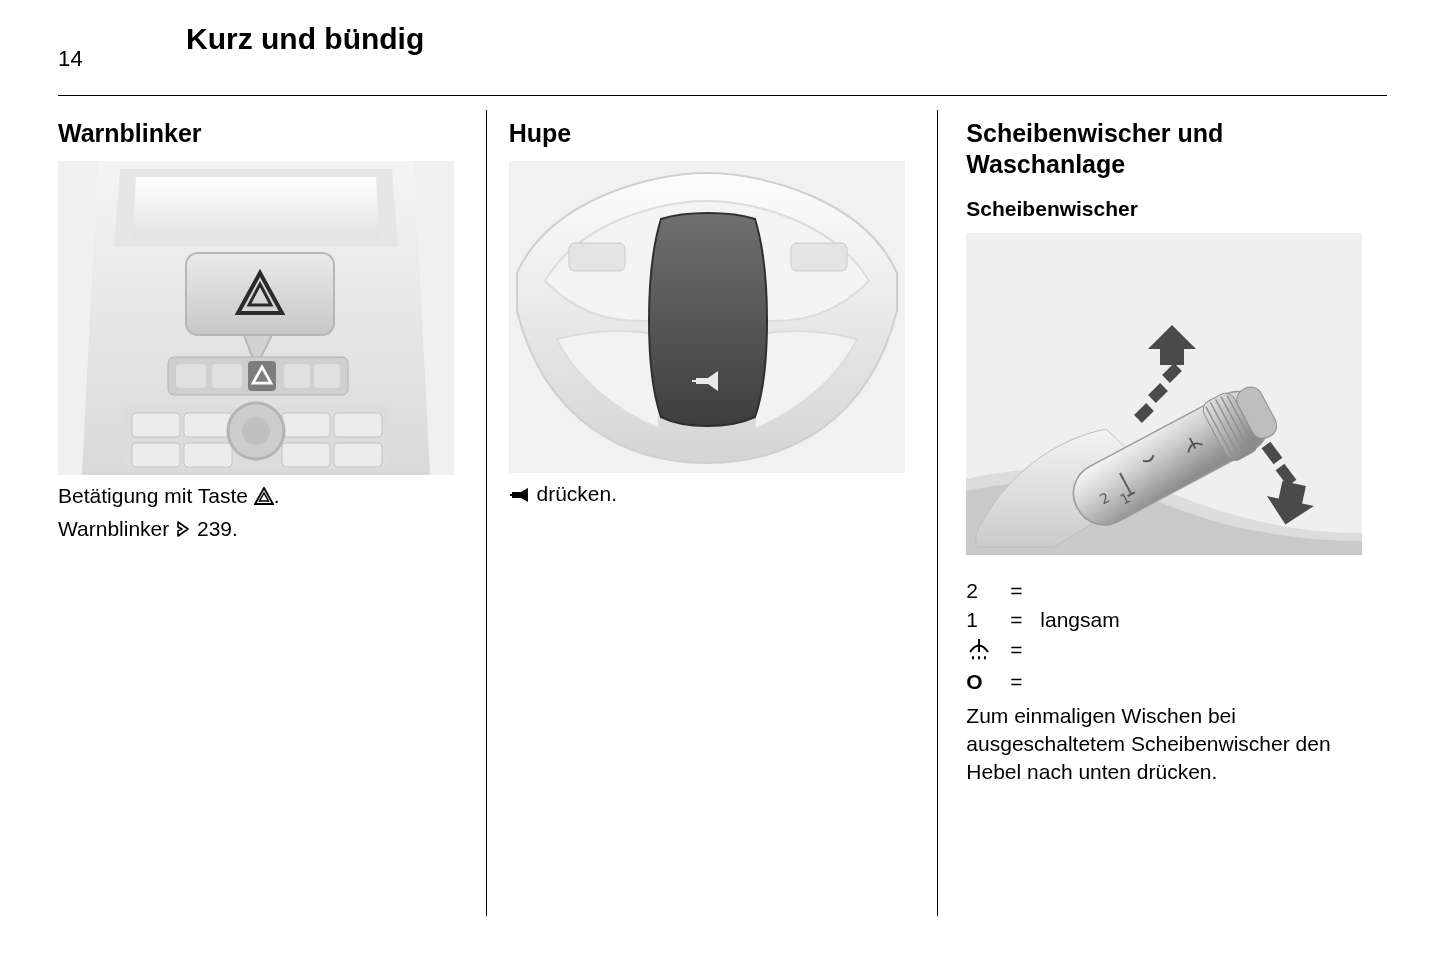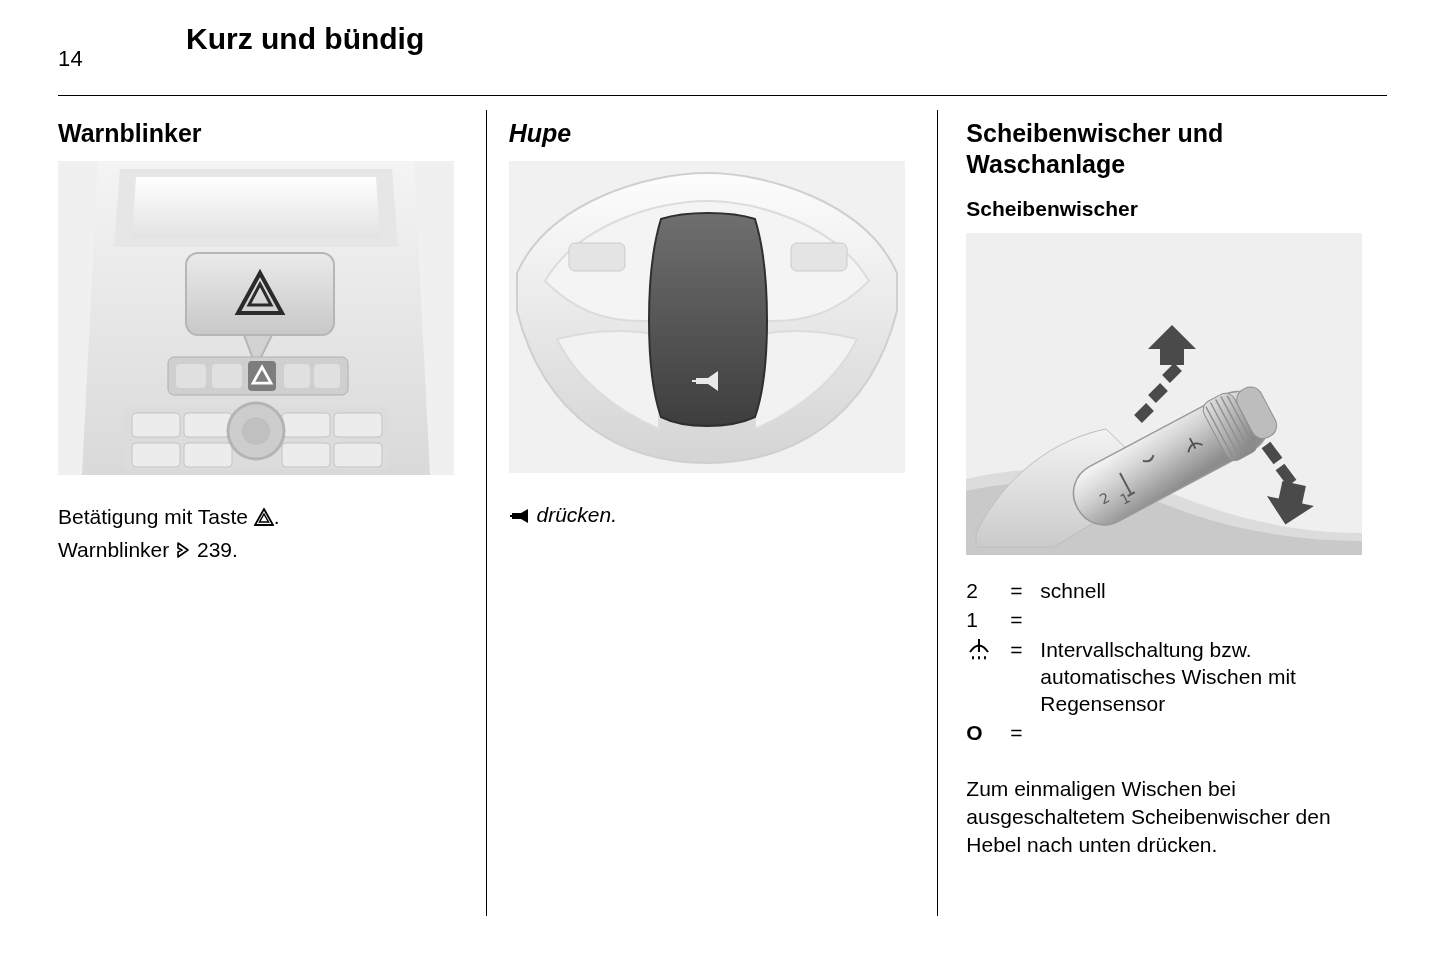--- a/index.html
+++ b/index.html
@@ -59,38 +59,38 @@
     left: 58px;
     right: 58px;
     bottom: 50px;
     display: flex;
   }
   .col {
     position: relative;
     box-sizing: border-box;
   }
   .col-1 { width: 428px; padding-right: 30px; }
-  .col-2 { width: 452px; padding-left: 22px; padding-right: 30px; border-left: 1px solid #000; font-style: italic; }
+  .col-2 { width: 452px; padding-left: 22px; padding-right: 30px; border-left: 1px solid #000; }
   .col-3 { width: 450px; padding-left: 28px; border-left: 1px solid #000; }
 
   h2.sec-title {
     font-size: 25px;
     font-weight: bold;
     margin: 8px 0 12px 0;
     line-height: 1.22;
   }
   h3.sub-title {
     font-size: 21px;
     font-weight: bold;
     margin: 18px 0 12px 0;
   }
   .body-text {
     font-size: 21px;
     line-height: 1.33;
-    margin: 28px 0 0 0;
+    margin: 7px 0 0 0;
   }
   .body-text.tight { margin-top: 4px; }
 
   
   .figure {
     background: #efefef;
     position: relative;
     overflow: hidden;
   }
   .fig-dash { width: 396px; height: 314px; margin-top: 4px; }
@@ -339,44 +339,43 @@
             </g>
           </g>
         </svg>
       </div>
 
       <div class="legend">
 
         <div class="legend-row">
           <div class="legend-key">2</div>
           <div class="legend-eq">=</div>
-          <div class="legend-val">schnell</div>
         </div>
 
         <div class="legend-row">
           <div class="legend-key">1</div>
           <div class="legend-eq">=</div>
+          <div class="legend-val">langsam</div>
         </div>
 
         <div class="legend-row">
           <div class="legend-key">
             <span class="key-glyph">
               <svg width="26" height="24" viewBox="0 0 26 24" xmlns="http://www.w3.org/2000/svg">
                 <path d="M4 16 q9 -13 18 0" fill="none" stroke="#000" stroke-width="2"></path>
                 <line x1="13" y1="16" x2="13" y2="3" stroke="#000" stroke-width="2"></line>
                 <g stroke="#000" stroke-width="2" stroke-linecap="round">
                   <line x1="7" y1="21" x2="7" y2="22.5"></line>
                   <line x1="13" y1="21" x2="13" y2="22.5"></line>
                   <line x1="19" y1="21" x2="19" y2="22.5"></line>
                 </g>
               </svg>
             </span>
           </div>
           <div class="legend-eq">=</div>
-          <div class="legend-val">Intervallschaltung bzw. automatisches Wischen mit Regensensor</div>
         </div>
 
         <div class="legend-row">
           <div class="legend-key" style="font-weight:bold;">O</div>
           <div class="legend-eq">=</div>
         </div>
 
       </div>
 
       <p class="body-text">Zum einmaligen Wischen bei ausgeschaltetem Scheibenwischer den Hebel nach unten drücken.</p>

